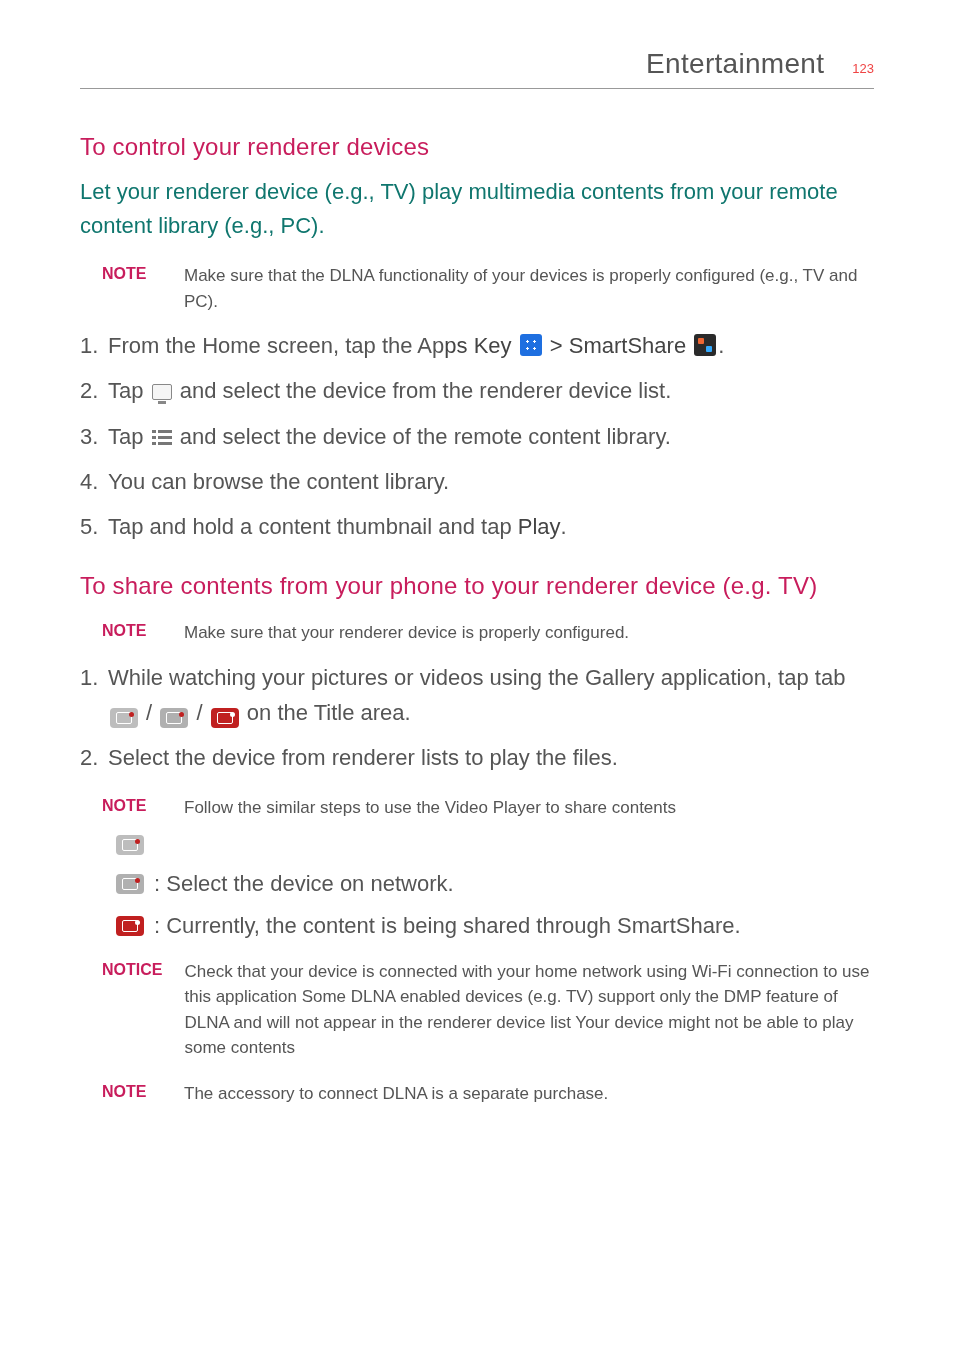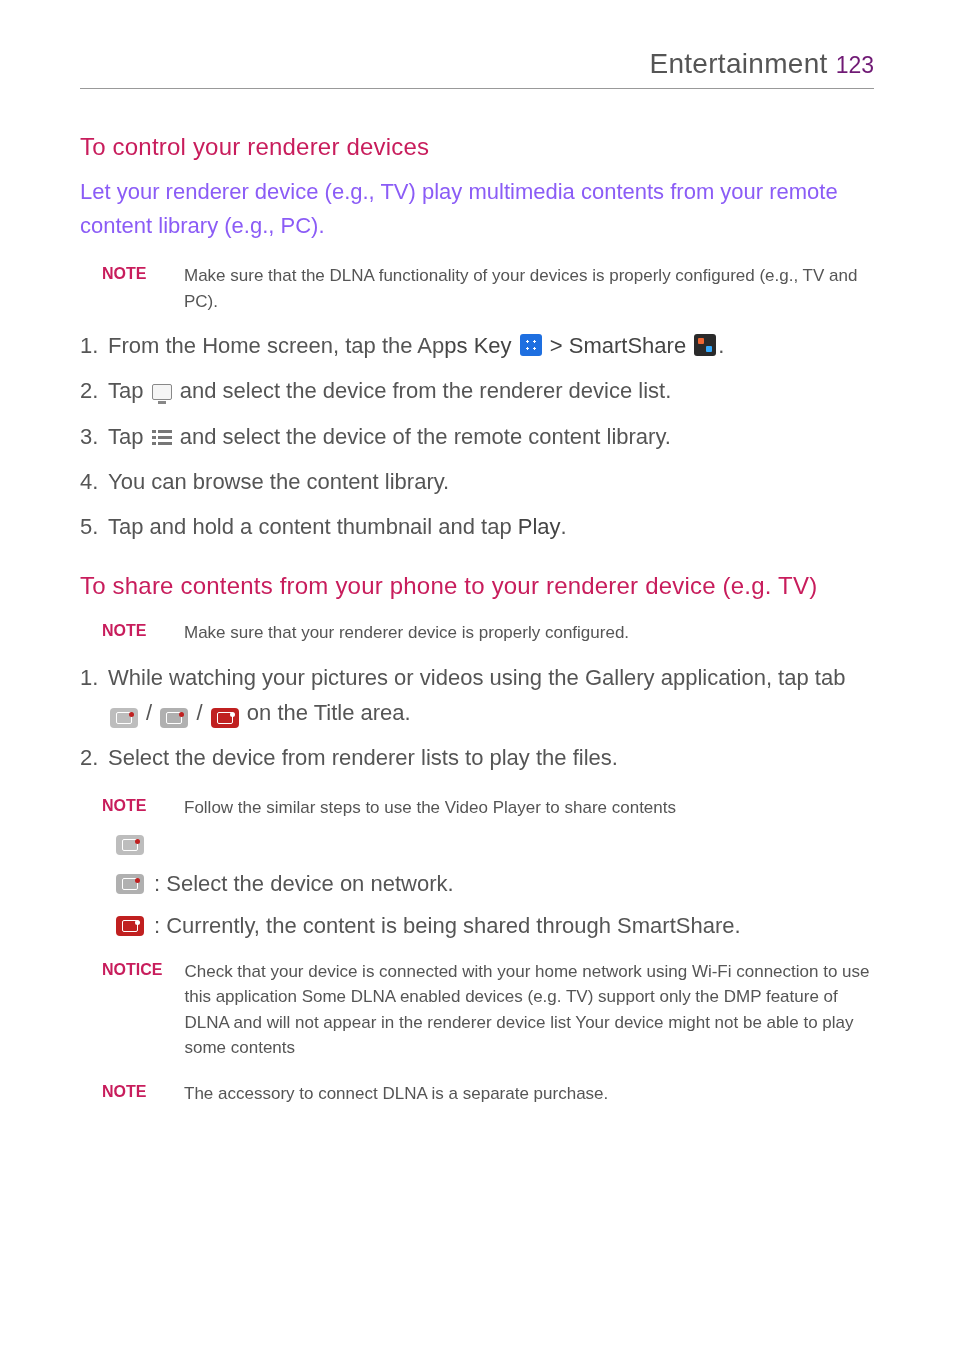--- a/index.html
+++ b/index.html
@@ -19,40 +19,40 @@
     align-items: baseline;
     border-bottom: 1px solid #999;
     padding-bottom: 8px;
     margin-bottom: 44px;
   }
   .header-title {
     font-size: 28px;
     font-weight: 300;
     color: #555;
     letter-spacing: 0.3px;
-    margin-right: 8px;
+    margin-right: 28px;
   }
   .header-page {
-    font-size: 23px;
-    color: #701a75;
+    font-size: 13px;
+    color: #ef4444;
     font-weight: 300;
   }
   .section-heading {
     color: #c81d5c;
     font-size: 24px;
     font-weight: 400;
     margin: 28px 0 14px 0;
     letter-spacing: 0.2px;
   }
   .para {
     font-size: 22px;
     font-weight: 300;
     line-height: 1.55;
     margin: 12px 0 16px 0;
-    color: #8b5cf6;
+    color: #0f766e;
   }
   .note-row {
     display: flex;
     margin: 20px 0 14px 22px;
     gap: 22px;
   }
   .note-label {
     color: #c81d5c;
     font-size: 16px;
     font-weight: 700;

